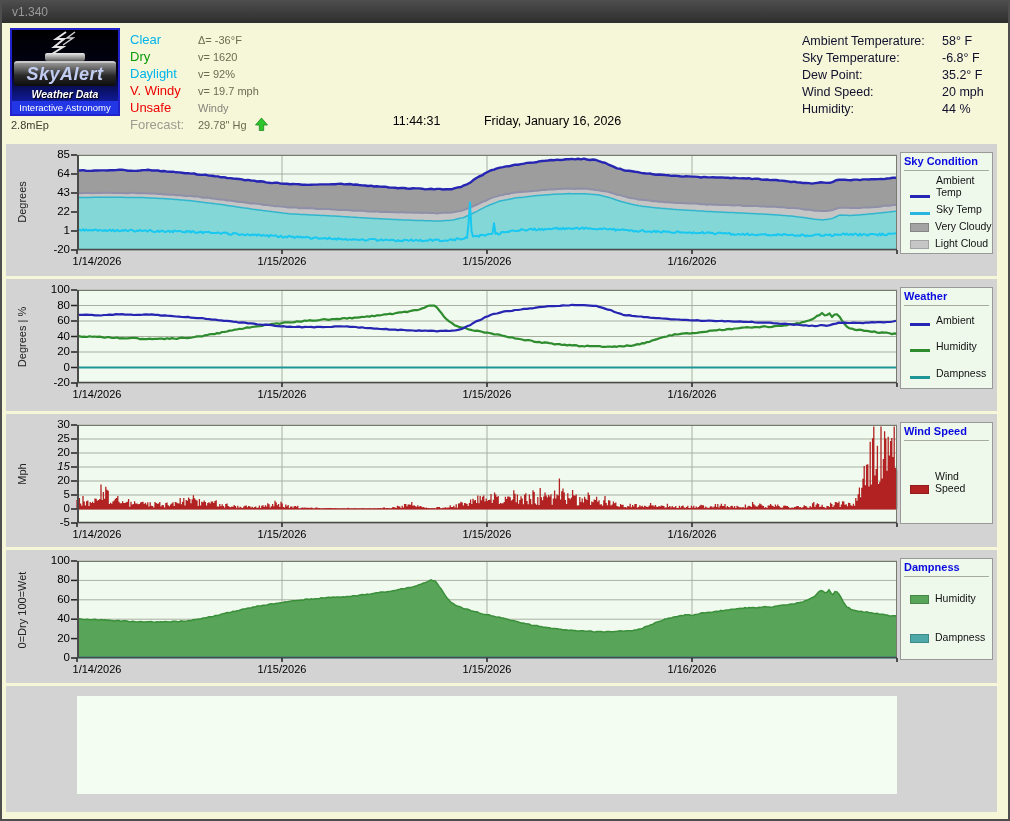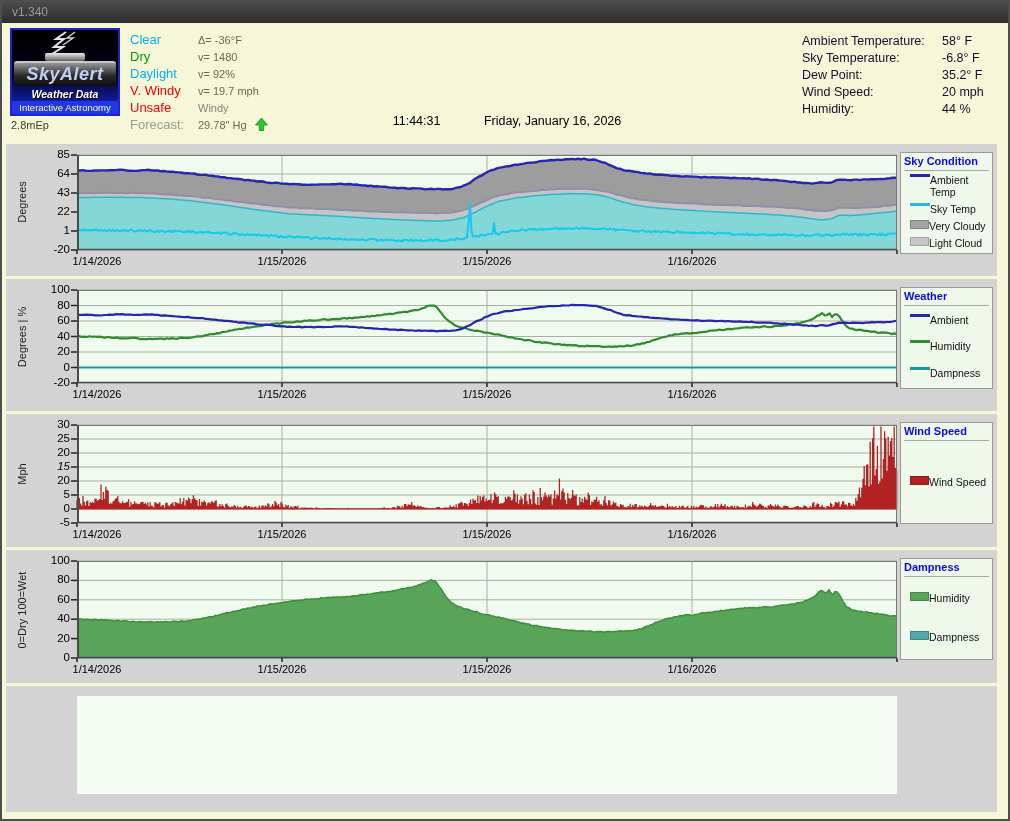--- a/index.html
+++ b/index.html
@@ -57,21 +57,21 @@
   .yticks,.xlabels{position:absolute;inset:0;pointer-events:none;}
   .ytick{position:absolute;left:22px;width:42px;text-align:right;font-size:11.5px;color:#000;}
   .xlab{position:absolute;width:84px;text-align:center;font-size:11px;color:#000;}
 
   .legend{position:absolute;left:894px;top:8px;width:93px;height:102px;background:#eef9ec;
     border:1px solid #999;box-sizing:border-box;}
   .legend-title{height:15px;margin:2px 3px 0;text-align:left;font-size:11px;font-weight:bold;
     color:#0a0ae0;border-bottom:1px solid #a7ab9f;}
   .legend-items{position:absolute;left:0;right:0;top:19px;bottom:2px;display:flex;
     flex-direction:column;justify-content:space-around;padding-left:9px;}
-  .lg-row{display:flex;align-items:flex-start;}
+  .lg-row{display:flex;align-items:flex-end;gap:6px;}
   .sw-line{width:20px;height:3px;flex:none;}
   .sw-box{width:19px;height:9px;flex:none;border:1px solid rgba(0,0,0,0.18);box-sizing:border-box;}
   .lg-lb{font-size:10.5px;color:#111;}
 
   .footer{position:absolute;left:4px;top:684px;width:991px;height:126px;background:#d3d3d3;}
   .notes{position:absolute;left:71px;top:10px;width:820px;height:98px;background:#f3fdf1;}
 </style>
 </head>
 <body>
 
@@ -92,21 +92,21 @@
   </div>
   <div class="mep">2.8mEp</div>
 
   <div class="status-col">
       <div class="st-row">
         <div class="st-label" style="color: rgb(0, 180, 236);">Clear</div>
         <div class="st-value">Δ= -36°F</div>
       </div>
       <div class="st-row">
         <div class="st-label" style="color: rgb(8, 154, 8);">Dry</div>
-        <div class="st-value">v= 1480</div>
+        <div class="st-value">v= 1620</div>
       </div>
       <div class="st-row">
         <div class="st-label" style="color: rgb(0, 180, 236);">Daylight</div>
         <div class="st-value">v= 92%</div>
       </div>
       <div class="st-row">
         <div class="st-label" style="color: rgb(238, 0, 0);">V. Windy</div>
         <div class="st-value">v= 19.7 mph</div>
       </div>
       <div class="st-row">

